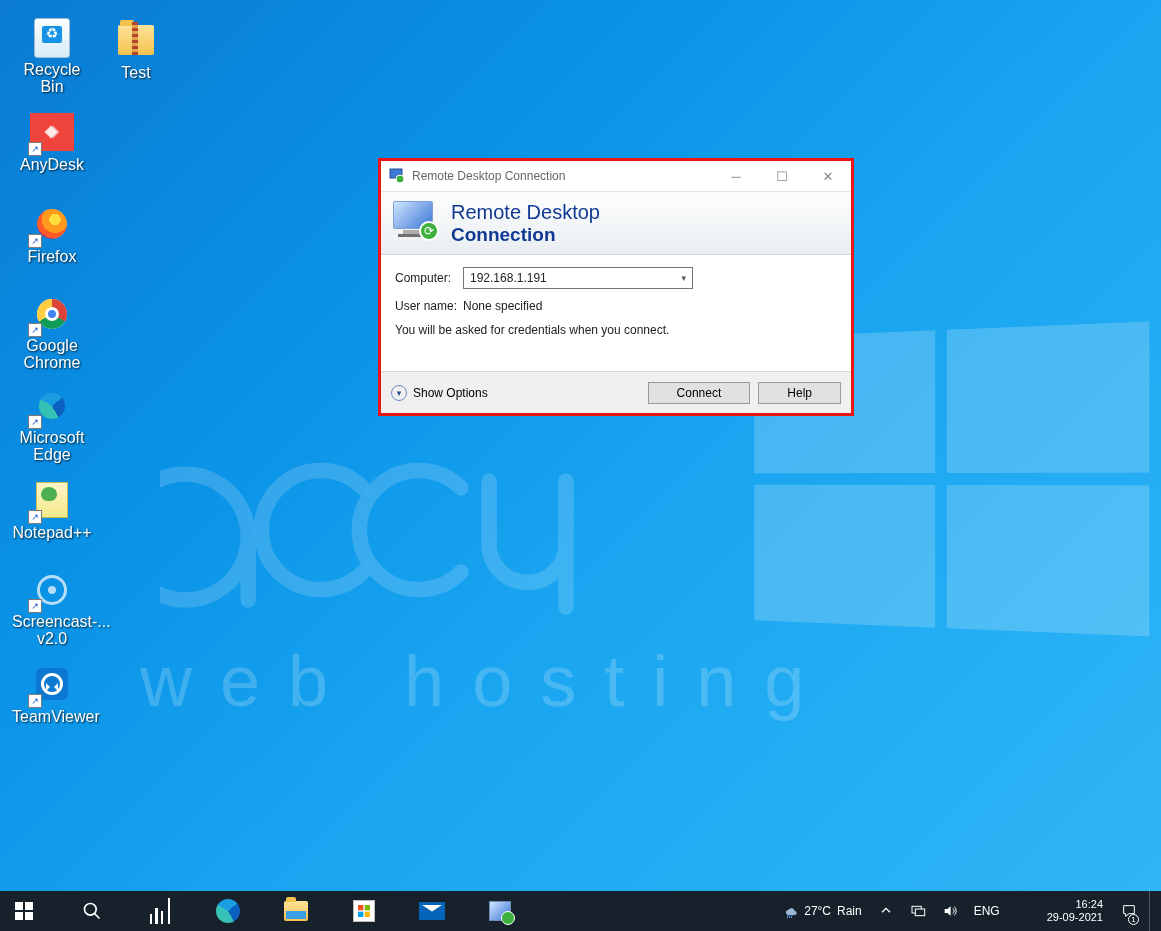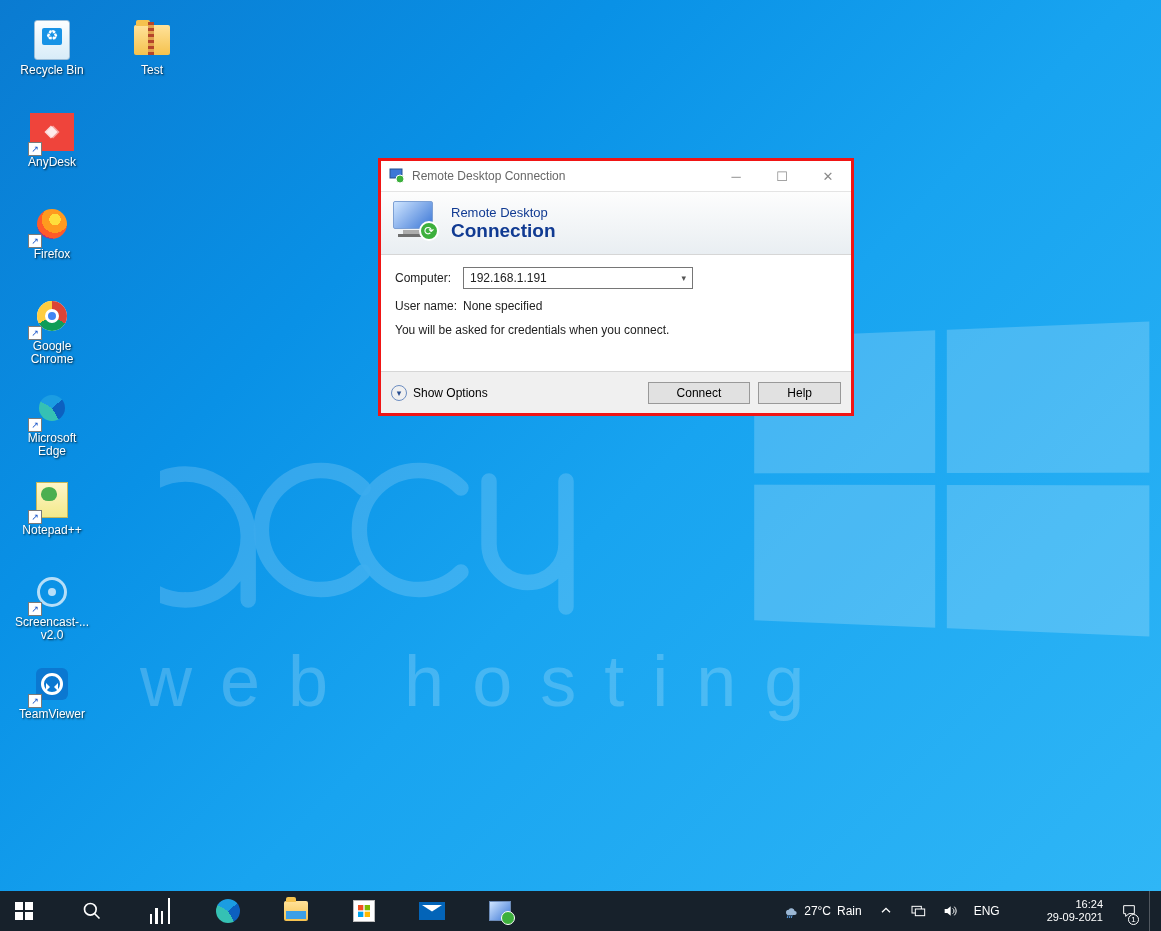--- a/index.html
+++ b/index.html
@@ -24,26 +24,26 @@
     letter-spacing: 28px; font-weight: 300; pointer-events:none; white-space: nowrap;
   }
 
   
   .icons { position: absolute; top: 18px; left: 12px; }
   .dicon {
     width: 80px; height: 78px; display:flex; flex-direction:column; align-items:center; justify-content:flex-start;
     margin-bottom: 14px; cursor: pointer; text-align:center;
   }
   .dicon .iconbox { width:44px; height:44px; display:flex; align-items:center; justify-content:center; position:relative;}
-  .dicon .lbl { color:#fff; font-size:12px; text-shadow: 1px 1px 2px rgba(0,0,0,.8); line-height:1.1; margin-top:2px; max-width:80px;}
+  .dicon .lbl { color:#fff; font-size:16px; text-shadow: 1px 1px 2px rgba(0,0,0,.8); line-height:1.1; margin-top:2px; max-width:80px;}
   .shortcut-arrow {
     position:absolute; left:-2px; bottom:-2px; width:14px; height:14px; background:#fff; border:1px solid #7a7a7a;
     display:flex; align-items:center; justify-content:center; font-size:9px; color:#1a56c9;
   }
-  .col2 { position:absolute; top:18px; left:112px; }
+  .col2 { position:absolute; top:18px; left:96px; }
 
   
   .dlg-highlight {
     position: absolute; left: 378px; top: 158px; width: 476px; height: 258px; border: 3px solid #f01515;
     background:#fff;
   }
   .dlg { width:100%; height:100%; background:#fff; display:flex; flex-direction:column;}
   .dlg-titlebar {
     height:30px; background:#fff; display:flex; align-items:center; padding-left:8px; font-size:12px; color:#676767;
     border-bottom: 0;
@@ -54,21 +54,21 @@
   .dlg-banner {
     height:64px; background: linear-gradient(#fdfdfd,#e9eef2);
     display:flex; align-items:center; padding-left:12px; border-top:1px solid #e4e4e4; border-bottom:1px solid #d6d6d6;
     gap:10px;
   }
   .banner-icon { width:48px; height:44px; position:relative; }
   .banner-icon .mon { width:40px; height:28px; background:linear-gradient(135deg,#cfe5ff,#3c77d6); border:1px solid #7da0d4; border-radius:2px; position:absolute; top:0; left:0;}
   .banner-icon .base{ width:20px; height:4px; background:#adadad; position:absolute; top:29px; left:10px;}
   .banner-icon .foot{ width:30px; height:3px; background:#6f6f6f; position:absolute; top:33px; left:5px;}
   .banner-icon .badge{ position:absolute; width:20px; height:20px; border-radius:50%; background:#3db03d; border:2px solid #fff; left:26px; top:20px; display:flex; align-items:center; justify-content:center; color:#fff; font-size:12px;}
-  .banner-text .l1{ color:#103a92; font-size:13px;}
+  .banner-text .l1{ color:#103a92; font-size:20px;}
   .banner-text .l2{ color:#103a92; font-size:19px; font-weight:700;}
   .dlg-body { padding: 12px 6px 6px 14px; font-size:12px; color:#222; }
   .frow { display:flex; align-items:center; margin-bottom:10px; }
   .frow .flabel { width:68px; }
   .combo {
     height:22px; width:230px; border:1px solid #767676; display:flex; align-items:center; padding:0 6px;
     justify-content:space-between; font-size:12px; background:#fff;
   }
   .combo .chev{ color:#555; font-size:9px;}
   .note { margin-top:4px; }

